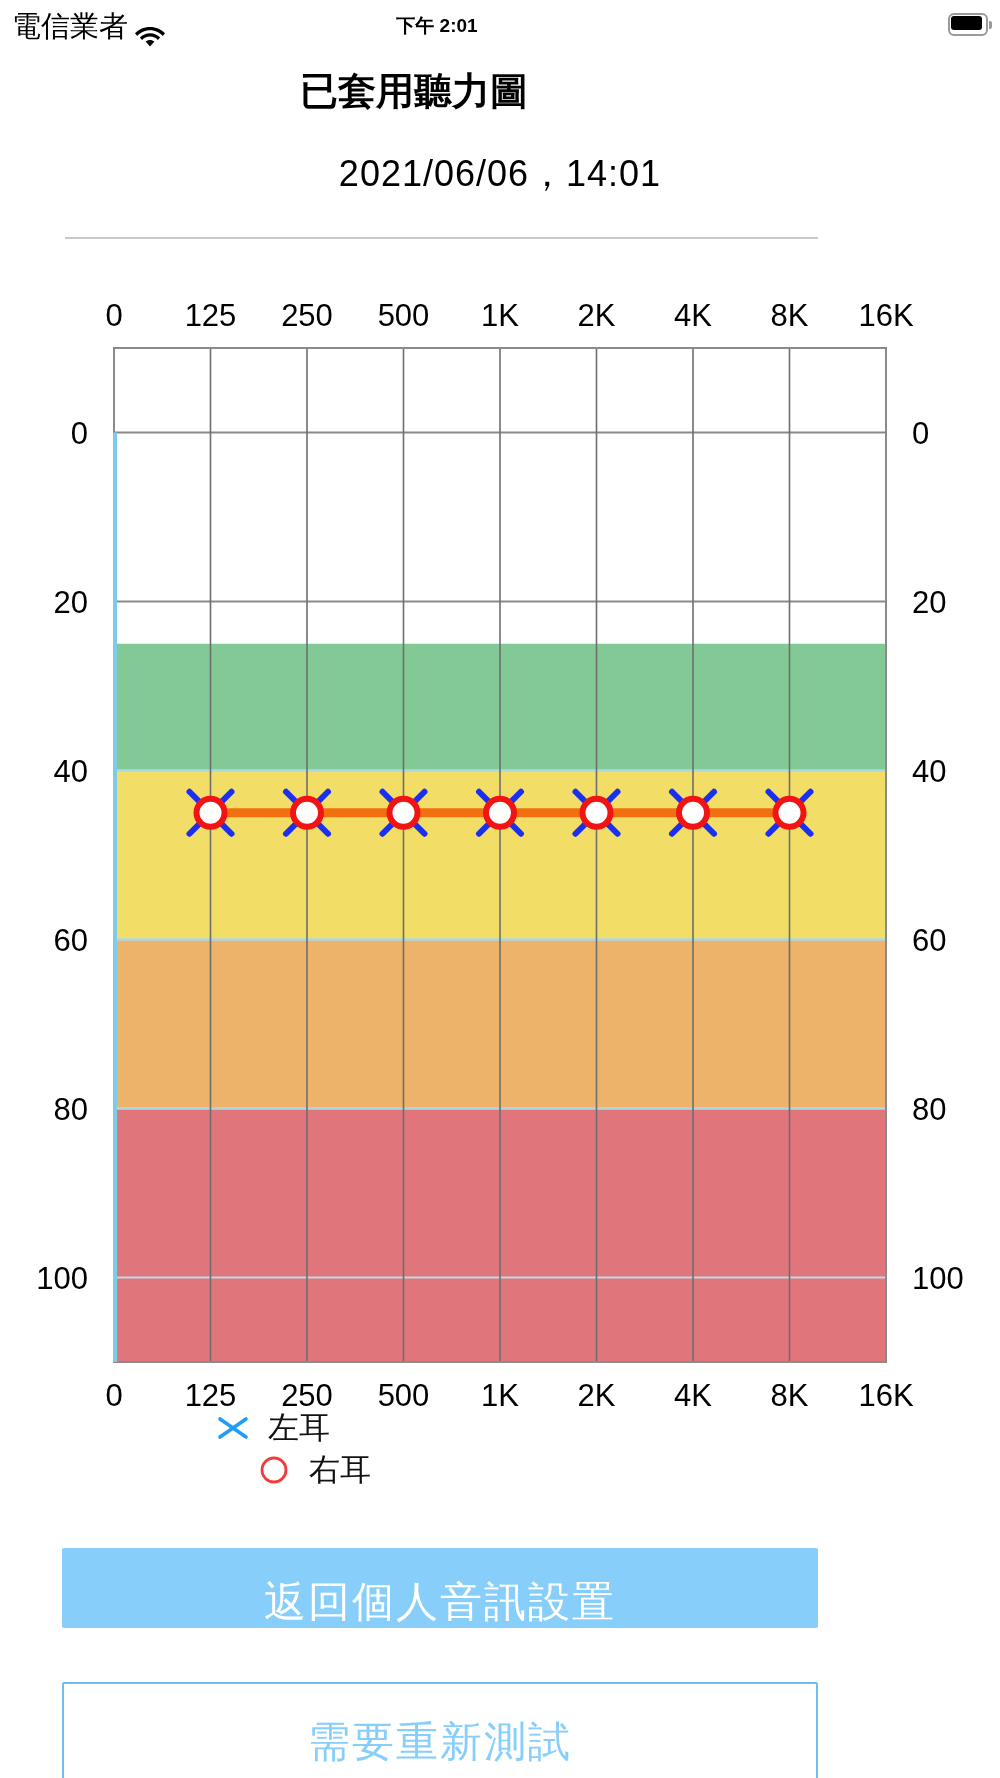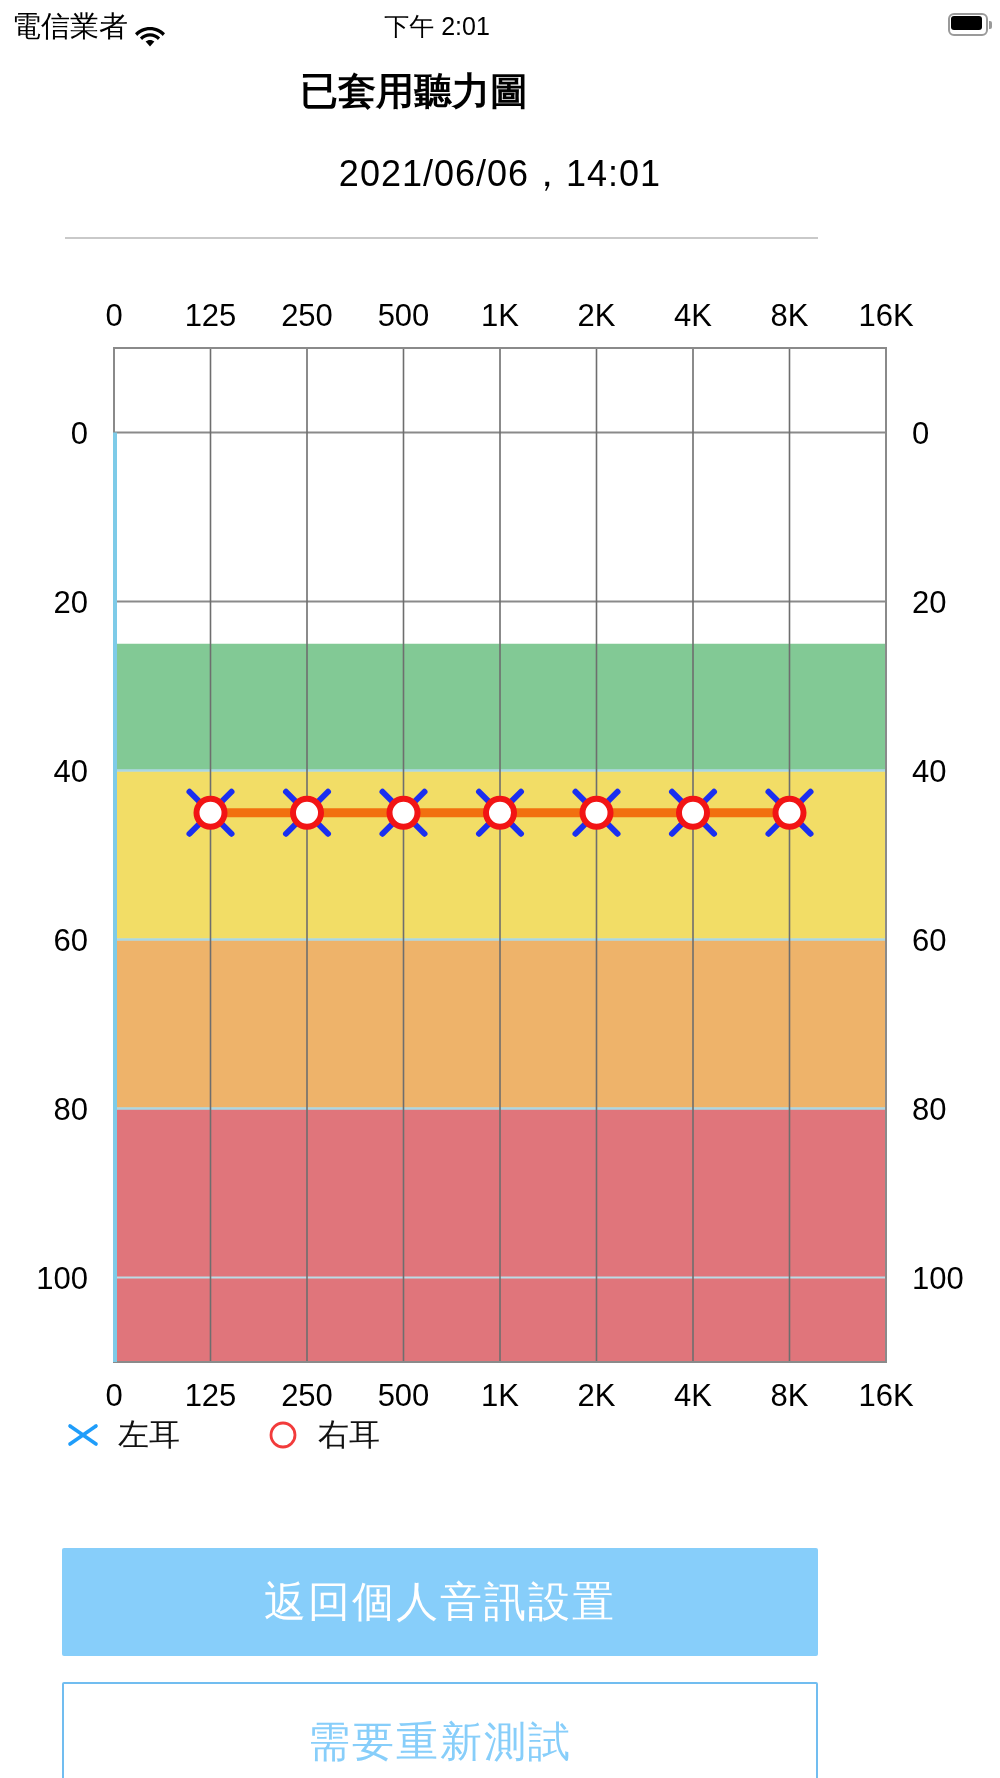--- a/index.html
+++ b/index.html
@@ -17,21 +17,21 @@
     position:absolute; left:0; top:0; width:1000px; height:52px;
   }
   .sb-carrier{
     position:absolute; left:12px; top:4px;
     font-size:29px; line-height:44px; letter-spacing:0px;
     display:flex; align-items:center; gap:7px;
   }
   .wifi-icon{ display:inline-block; width:30px; height:24px; position:relative; top:2px; }
   .sb-time{
     position:absolute; left:0; top:4px; width:874px;
-    text-align:center; font-size:25px; line-height:44px; font-weight:400;
+    text-align:center; font-size:19px; line-height:44px; font-weight:700;
   }
   .sb-battery{
     position:absolute; right:8px; top:13px; width:44px; height:23px;
   }
   .sb-battery .shell{
     position:absolute; left:0; top:0; width:40px; height:23px;
     border:2.5px solid #9a9a9a; border-radius:6px; background:#fff;
   }
   .sb-battery .fill{
     position:absolute; left:3.2px; top:3.2px; width:31px; height:13.5px;
@@ -64,32 +64,32 @@
   .chart-svg{ position:absolute; left:0; top:0; }
 
   .axis-label{
     font-family:"Liberation Sans","DejaVu Sans",sans-serif;
     font-size:31px; fill:#000;
   }
 
   
   .legend{
     position:absolute; left:62px; top:1407px; width:500px; height:56px;
-    display:flex; align-items:center;
+    display:flex; align-items:center;flex-direction:column;
   }
   .legend-item{ display:flex; align-items:center; }
   .legend-item.left-ear{ width:200px; }
   .legend-sym{ width:42px; height:42px; display:block; }
   .legend-text{
     font-size:31px; line-height:42px; color:#111; margin-left:14px;
   }
 
   
   .btn-primary{
-    position:absolute; left:62px; top:1548px; width:756px; height:108px;
+    position:absolute; left:62px; top:1548px; width:756px; height:80px;
     background:#87cefa; border:none; border-radius:2px;
     color:#ffffff; font-size:42px; line-height:108px; text-align:center;
     font-family:"Liberation Sans","DejaVu Sans",sans-serif;
     letter-spacing:2px; cursor:pointer; padding:0;
   }
   .btn-secondary{
     position:absolute; left:62px; top:1682px; width:756px; height:120px;
     background:#ffffff; border:2px solid #71bdf0; border-radius:2px;
     color:#87cefa; font-size:42px; line-height:116px; text-align:center;
     font-family:"Liberation Sans","DejaVu Sans",sans-serif;

